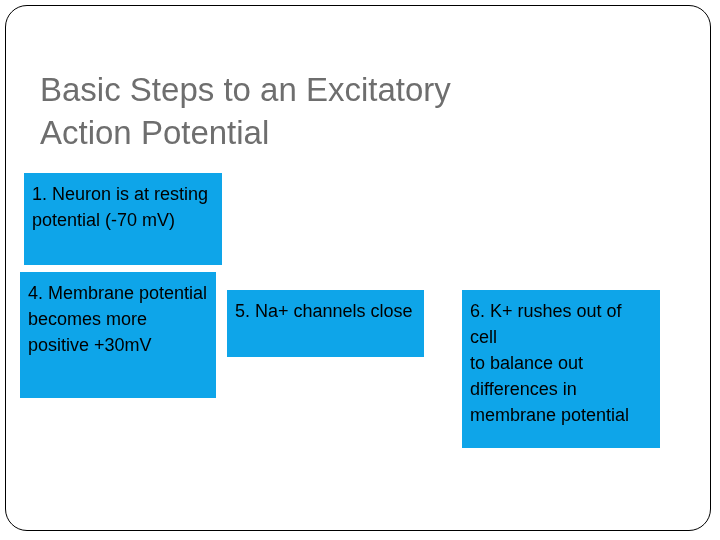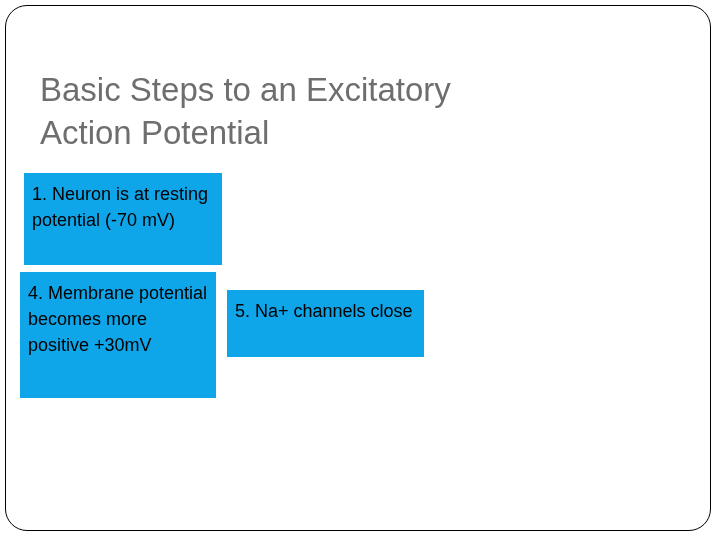--- a/index.html
+++ b/index.html
@@ -85,14 +85,18 @@
 potential   (-70 mV)</div>
 
 
 
   <div class="step-box" id="step-box-4">4. Membrane potential
 becomes more
 positive +30mV</div>
 
   <div class="step-box" id="step-box-5">5. Na+ channels close</div>
 
+  <div class="step-box" id="step-box-6">6. K+ rushes out of cell
+to balance out
+differences in
+membrane potential</div>
 
 </div>
 
 </body></html>

